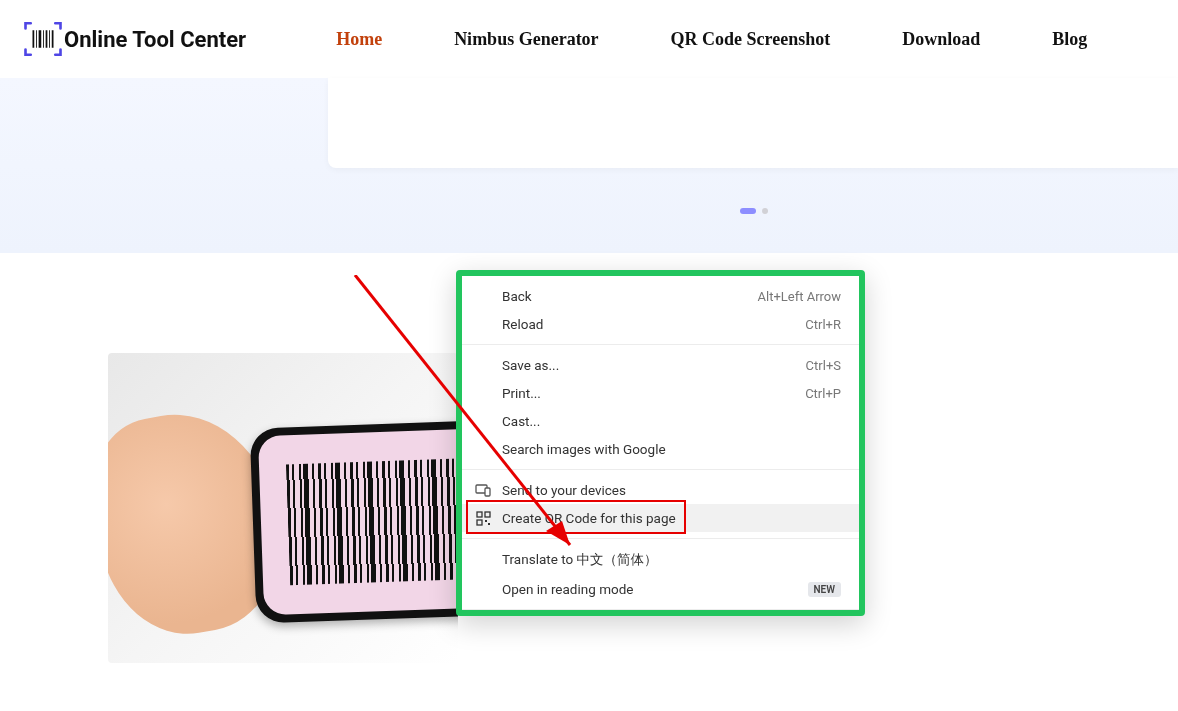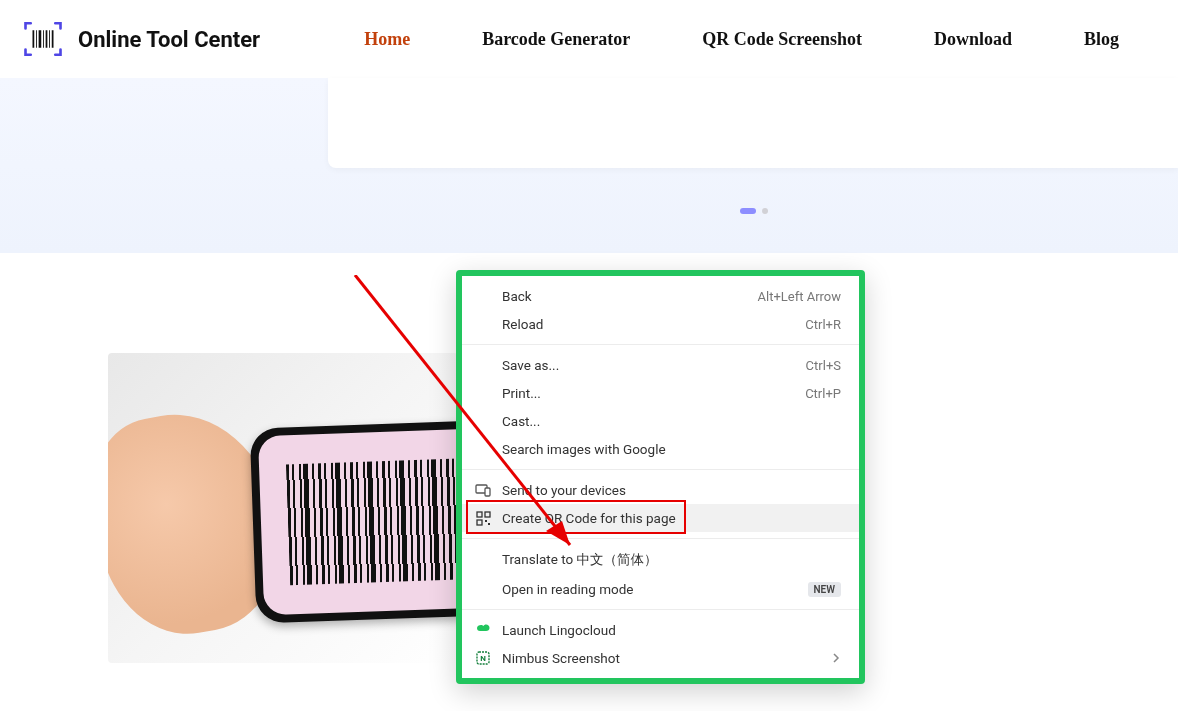--- a/index.html
+++ b/index.html
@@ -11,21 +11,20 @@
     position: relative;
     background: #fff;
   }
 
   
   .header {
     display: flex;
     align-items: center;
     padding: 18px 2px 18px 22px;
     background: #fff;
-    gap: 14px;
   }
   .logo-box {
     width: 42px;
     height: 42px;
     border: 0;
     position: relative;
     display: flex;
     align-items: center;
     justify-content: center;
   }
@@ -222,21 +221,21 @@
       <rect x="19" y="14" width="3" height="20" fill="#111"></rect>
       <rect x="24" y="14" width="1" height="20" fill="#111"></rect>
       <rect x="27" y="14" width="2" height="20" fill="#111"></rect>
       <rect x="31" y="14" width="1" height="20" fill="#111"></rect>
       <rect x="34" y="14" width="2" height="20" fill="#111"></rect>
     </svg>
   </div>
   <div class="logo-text">Online Tool Center</div>
   <div class="nav">
     <div class="nav-item active">Home</div>
-    <div class="nav-item">Barcode Generator</div>
+    <div class="nav-item">Nimbus Generator</div>
     <div class="nav-item">QR Code Screenshot</div>
     <div class="nav-item">Download</div>
     <div class="nav-item">Blog</div>
   </div>
 </div>
 
 <div class="hero">
   <div class="hero-card"></div>
   <div class="pager">
     <div class="pager-dot"></div>
@@ -332,38 +331,14 @@
       <span class="label">Translate to 中文（简体）</span>
     </div>
     <div class="cm-item">
       <span class="label">Open in reading mode</span>
       <span class="cm-badge">NEW</span>
     </div>
   </div>
 
   <div class="cm-sep"></div>
 
-  <div class="cm-group">
-    <div class="cm-item">
-      <span class="cm-item-icon" style="color:#22c55e;">
-        <svg width="16" height="16" viewBox="0 0 16 16">
-            <path d="M2 6c0-2 2-3 4-3 1 0 2 .5 2.5 1C9 3 10 2.5 11 2.5c2 0 3.5 1.5 3.5 3.5 0 2-1.5 3-3.5 3H5c-2 0-3-1-3-3z" fill="#22c55e"></path>
-          </svg>
-      </span>
-      <span class="label">Launch Lingocloud</span>
-    </div>
-    <div class="cm-item">
-      <span class="cm-item-icon">
-        <svg width="16" height="16" viewBox="0 0 16 16">
-            <rect x="2" y="2" width="12" height="12" rx="2" fill="none" stroke="#15803d" stroke-width="1.4" stroke-dasharray="2 1"></rect>
-            <text x="8" y="11" text-anchor="middle" font-size="8" font-weight="700" fill="#15803d">N</text>
-          </svg>
-      </span>
-      <span class="label">Nimbus Screenshot</span>
-      <span class="cm-chevron">
-        <svg width="10" height="10" viewBox="0 0 10 10">
-            <path d="M3 1l4 4-4 4" fill="none" stroke="#888" stroke-width="1.5"></path>
-          </svg>
-      </span>
-    </div>
-  </div>
 
 </div>
 
 </body></html>

